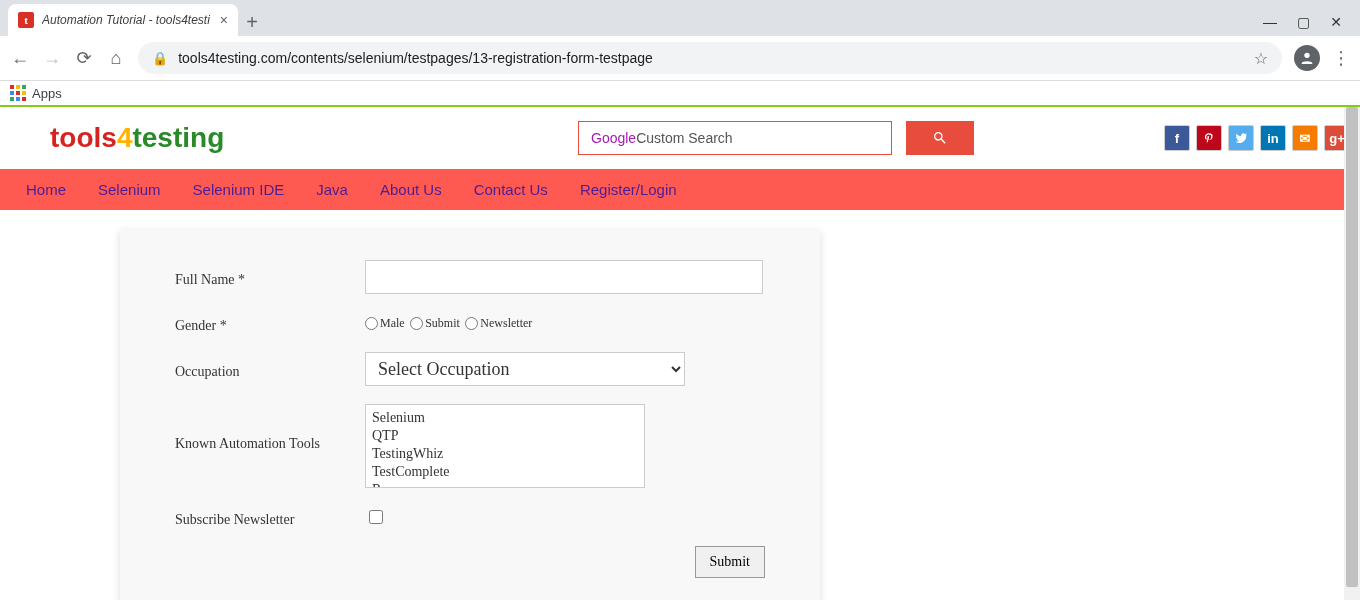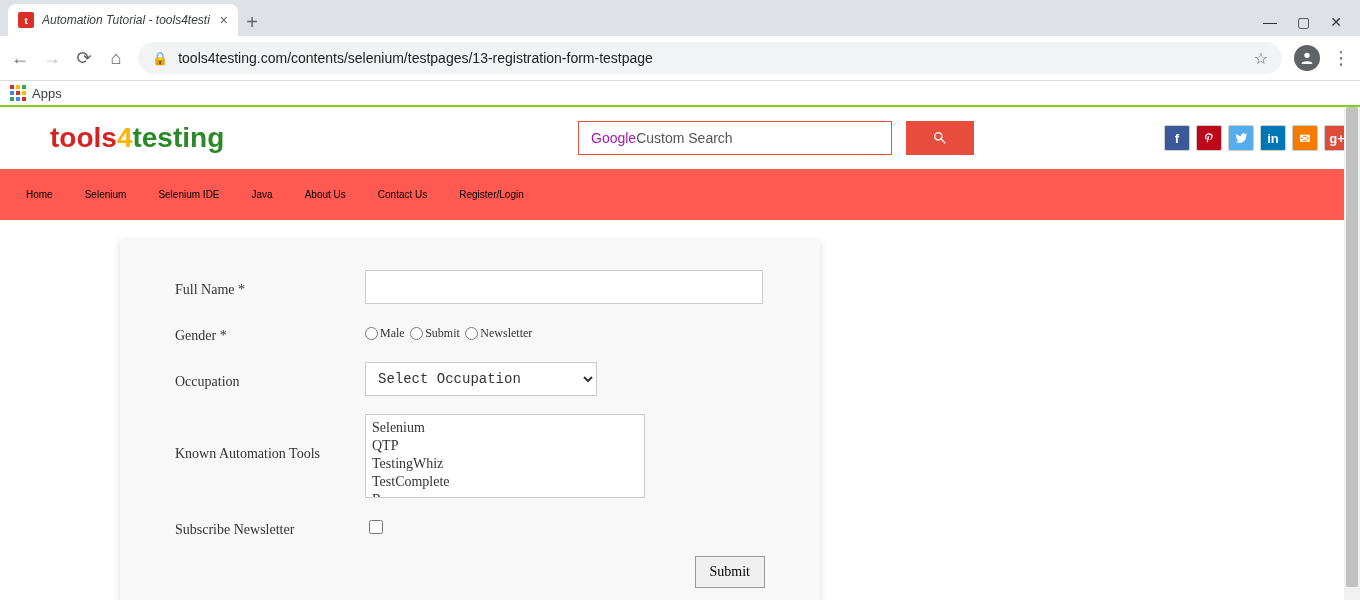--- a/index.html
+++ b/index.html
@@ -49,32 +49,32 @@
   .search-google { color:#a21caf; }
   .search-text { color:#555;}
   .search-btn { background:#e74c3c; height:34px; width:68px; margin-left:14px; display:flex; align-items:center; justify-content:center; cursor:pointer;}
   .search-btn svg { fill:#fff; width:16px; height:16px;}
 
   .social { display:flex; gap:6px; margin-left:170px;}
   .social a { width:26px; height:26px; border:1px solid #ccc; display:flex; align-items:center; justify-content:center; font-size:13px; font-weight:bold; color:#fff; border-radius:2px; text-decoration:none; cursor:pointer;}
   .fb{background:#3b5998;} .pin{background:#bd081c;} .tw{background:#55acee;} .li{background:#0077b5;} .mail{background:#f57c00;} .gp{background:#dd4b39;}
 
   .navbar { background:#ff5a52; display:flex; padding:0 10px;}
-  .navbar a { color:#000000; padding:20px 16px; font-size:10px; text-decoration:none; cursor:pointer;}
+  .navbar a { color:#4c1d95; padding:12px 16px; font-size:15px; text-decoration:none; cursor:pointer;}
 
   .content { padding:20px 0 0 120px; }
   .form-card { width:700px; background:#f8f8f8; box-shadow:0 2px 8px rgba(0,0,0,.15); padding:30px 55px 40px 55px; font-family: Georgia, 'Times New Roman', serif; color:#333;}
   .form-row { display:flex; align-items:flex-start; margin-bottom:18px; font-size:14px;}
   .form-row.center { align-items:center;}
   .form-label { width:190px; padding-top:6px;}
   .form-ctrl { flex:1;}
   .text-input { width:398px; height:34px; border:1px solid #ccc; padding:4px 8px; font-size:14px; background:#fff;}
   .radio-group label { margin-right:2px; font-size:12px; color:#333; }
   .radio-group input { margin:0 2px 0 0; vertical-align:middle;}
-  .select-occ { width:232px; height:34px; border:1px solid #ccc; background:#fff; font-family: Liberation Mono, monospace; font-size:14px; padding:4px 8px; color:#333;}
+  .select-occ { width:320px; height:34px; border:1px solid #ccc; background:#fff; font-family: Liberation Serif, serif; font-size:18px; padding:4px 8px; color:#333;}
   .listbox { width:280px; height:84px; border:1px solid #ccc; background:#fff; font-family: Georgia, serif; font-size:14px; padding:4px 6px; overflow-y:scroll;}
   .listbox div { padding:1px 0;}
   .checkbox { width:14px; height:14px;}
   .submit-btn { font-family: Georgia, serif; font-size:14px; padding:7px 14px; background:#f0f0f0; border:1px solid #999; cursor:pointer;}
   .submit-row { display:flex; justify-content:flex-end; padding-left:262px; }
 
   
   .page-scroll { position:absolute; right:0; top:0; bottom:0; width:16px; background:#f1f1f1;}
   .page-scroll-thumb { position:absolute; left:2px; right:2px; top:0; height:480px; background:#c1c1c1; border-radius:2px;}
 </style>

